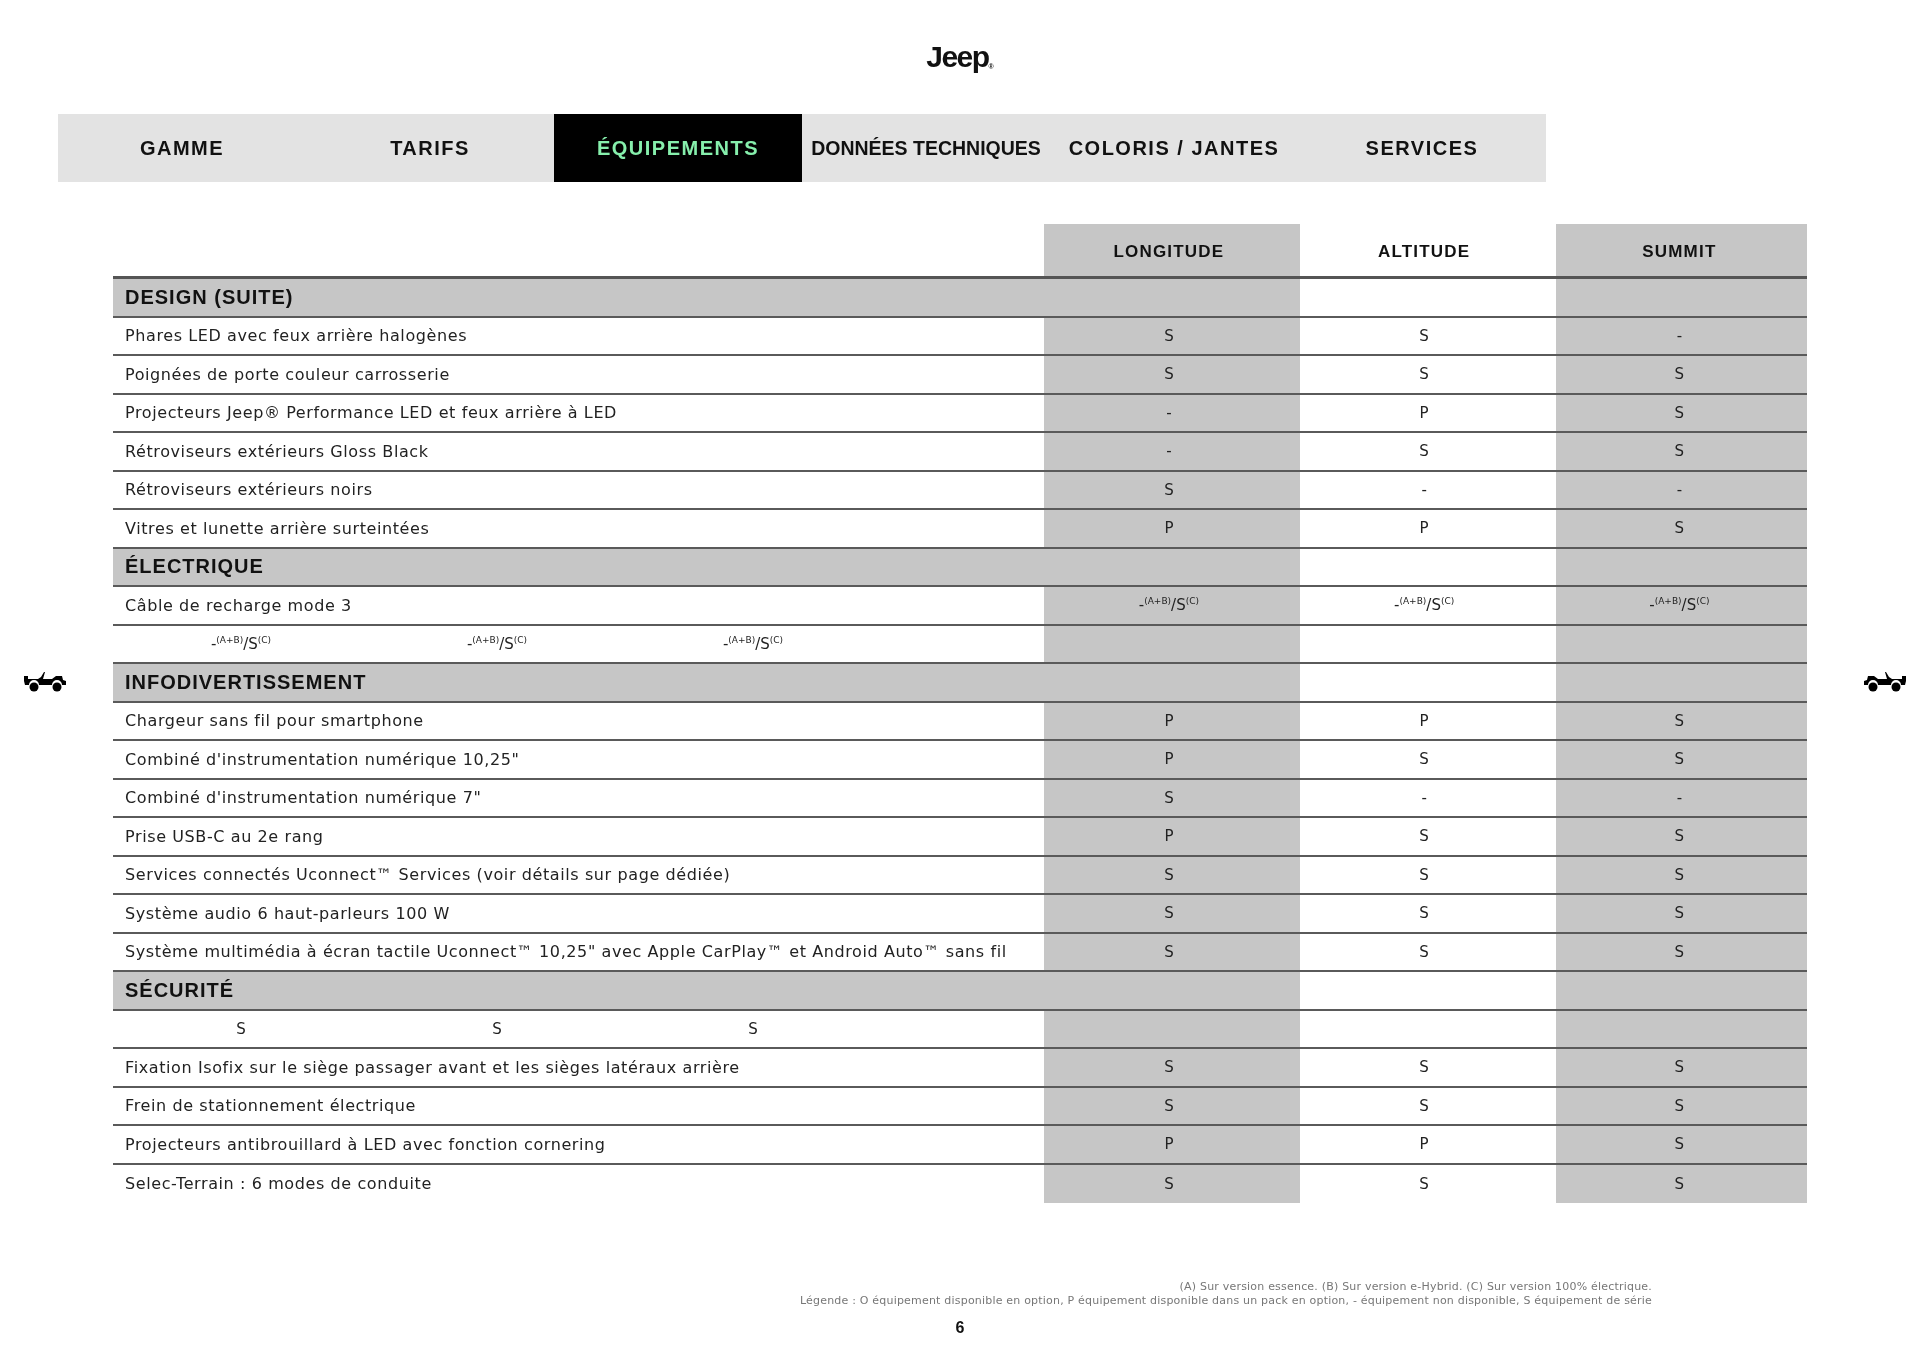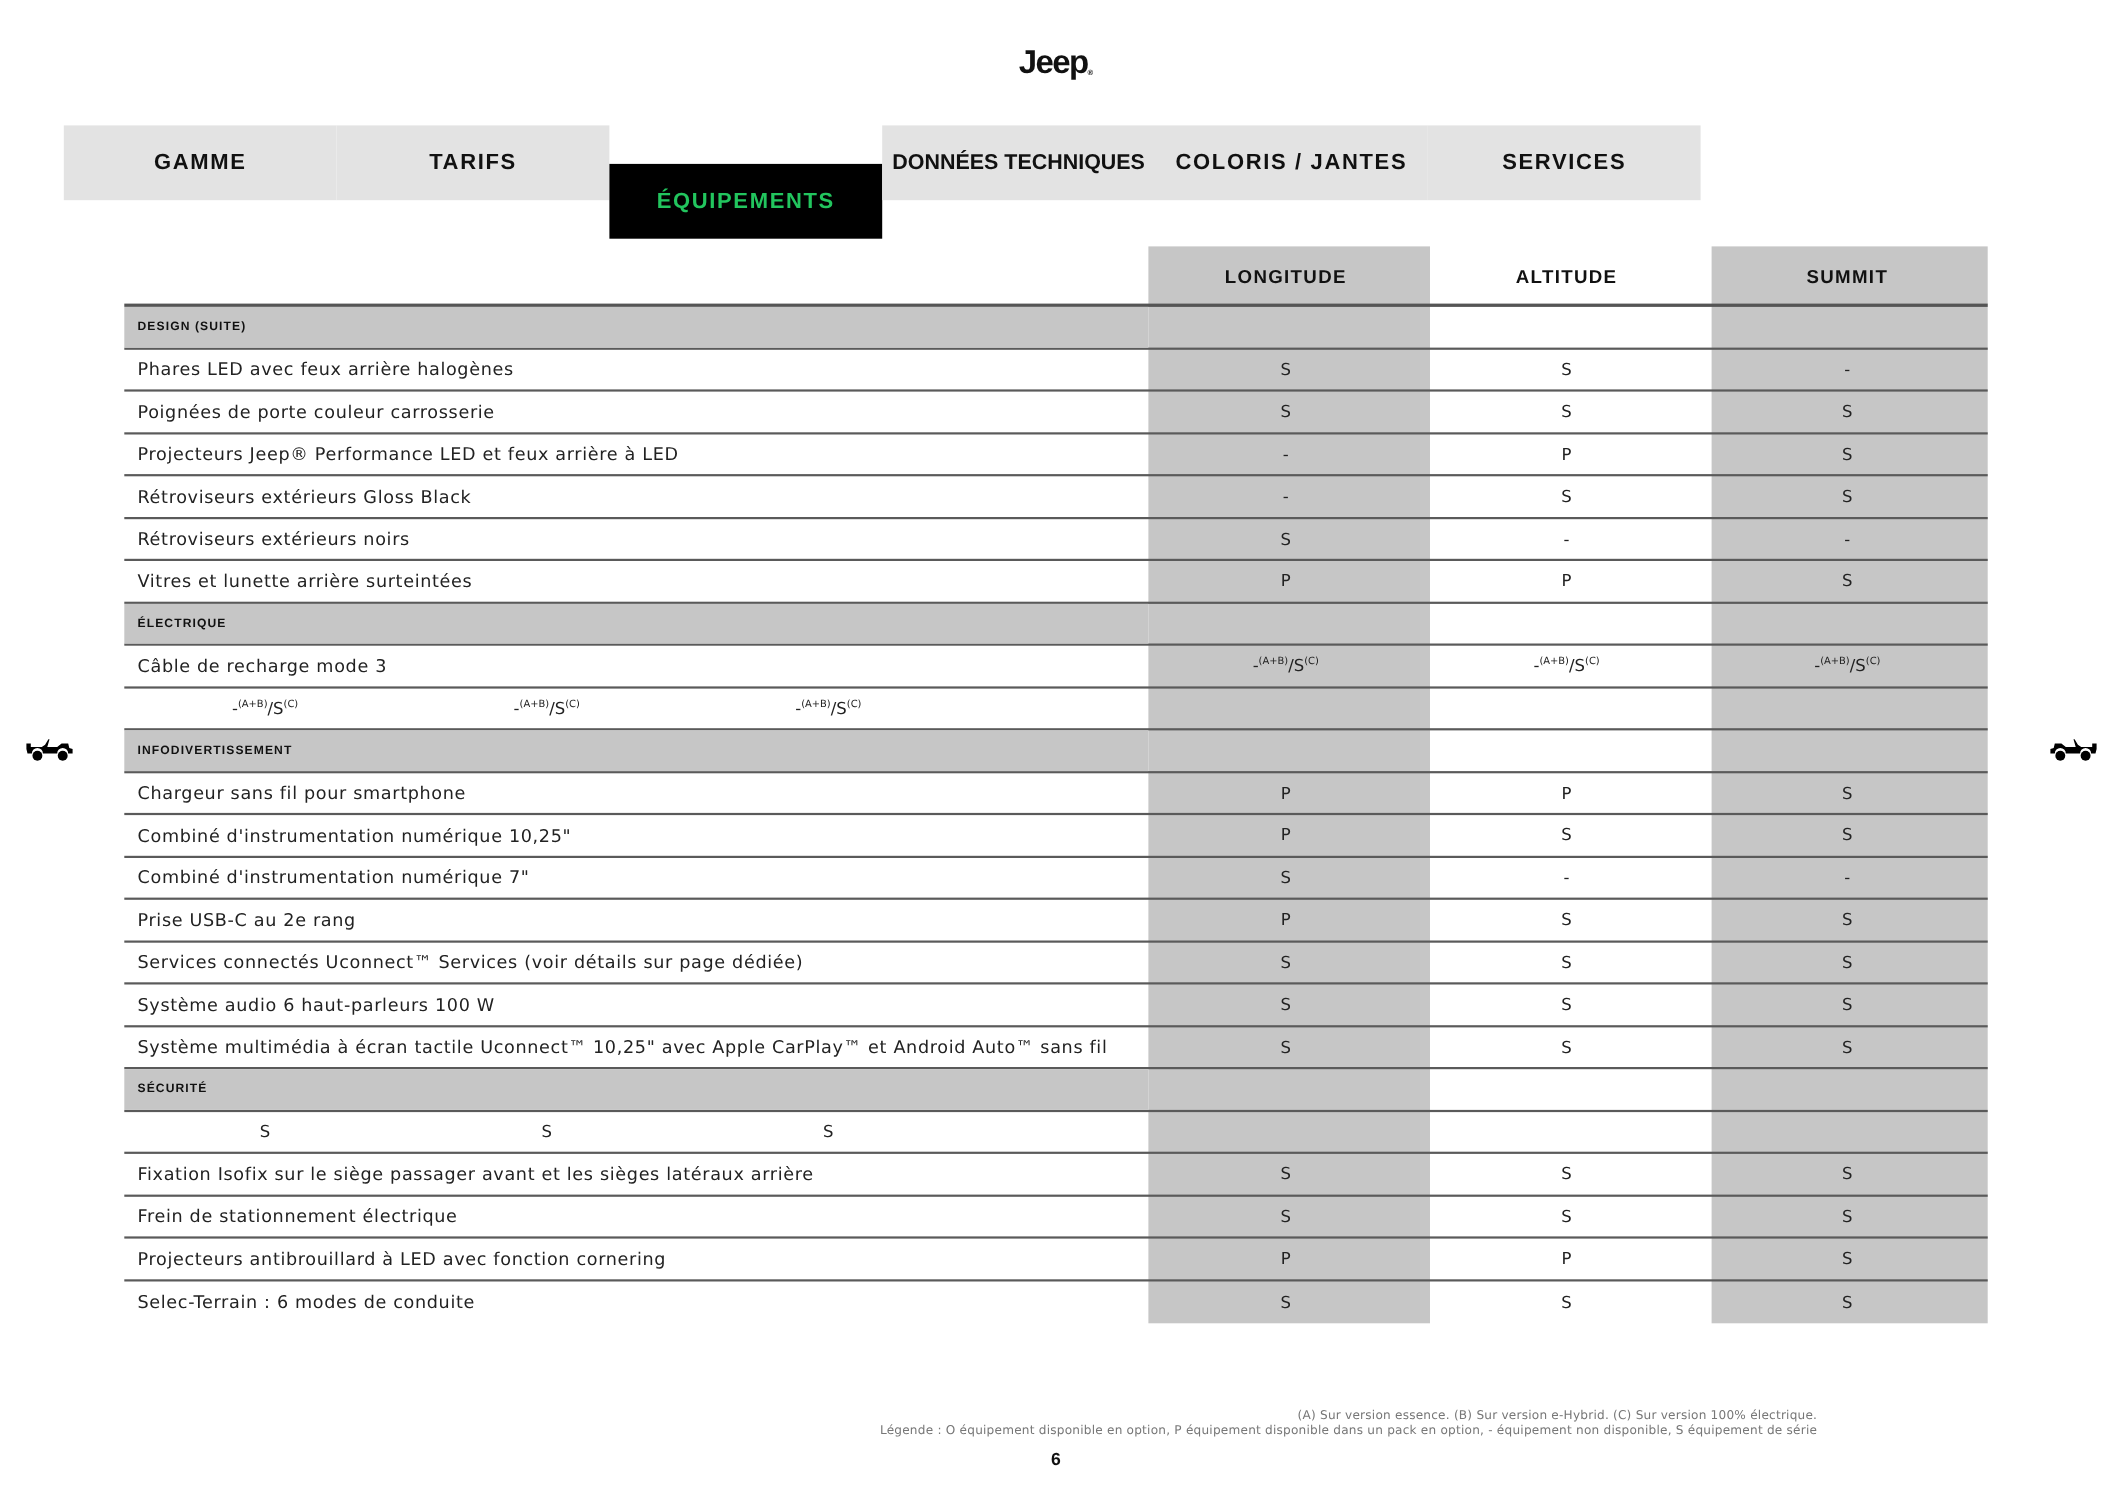--- a/index.html
+++ b/index.html
@@ -7,33 +7,33 @@
          font-family: "DejaVu Sans", sans-serif; color: #1a1a1a; }
   .logo { position: absolute; top: 40px; left: 0; width: 1920px; text-align: center;
           font-family: "Liberation Sans", sans-serif; font-weight: bold; font-size: 30px;
           letter-spacing: -1.5px; color: #111; }
   .logo sup { font-size: 7px; letter-spacing: 0; vertical-align: -2px; }
   .tabs { position: absolute; top: 114px; left: 58px; display: flex; gap: 0; }
   .tab { width: 248px; height: 68px; background: #e3e3e3; display: flex; align-items: center;
          justify-content: center; font-family: "Liberation Sans", sans-serif; font-weight: bold;
          font-size: 20px; letter-spacing: 1.5px; color: #111; cursor: pointer; box-sizing: border-box; }
   .tab.narrow { letter-spacing: 0; font-size: 19.5px; }
-  .tab.active { background: #000; color: #22c55e; margin-top: 35px; }
+  .tab.active { background: #000; color: #86efac; }
   .colbg { position: absolute; top: 224px; width: 256px; height: 979px; background: #c6c6c6; }
   .table { position: absolute; top: 224px; left: 113px; width: 1694px; }
   .hdr { height: 55px; display: flex; border-bottom: 3px solid #555; box-sizing: border-box; position: relative; }
   .hdr .feat { width: 931px; }
   .hdr .col { width: 256px; display: flex; align-items: center; justify-content: center;
               font-family: "Liberation Sans", sans-serif; font-weight: bold; font-size: 17px;
               letter-spacing: 1.2px; color: #111; padding-top: 3px; }
   .row { height: 38.5px; display: flex; align-items: center; box-sizing: border-box;
          border-bottom: 2px solid #5a5a5a; position: relative; }
   .row.last { border-bottom: none; }
   .row.section .feat { background: #c6c6c6; height: 100%; display: flex; align-items: center;
-                       font-family: "Liberation Sans", sans-serif; font-weight: bold; font-size: 11px;
+                       font-family: "Liberation Sans", sans-serif; font-weight: bold; font-size: 20px;
                        letter-spacing: 1px; color: #111; }
   .feat { width: 931px; padding-left: 12px; box-sizing: border-box; font-size: 16px; color: #222;
           letter-spacing: 0.6px; }
   .cell { width: 256px; text-align: center; font-size: 15px; color: #222; }
   .cell sup { font-size: 9px; }
   .jeep-icon { position: absolute; top: 668px; width: 46px; height: 26px; }
   .footer { position: absolute; top: 1280px; left: 0; width: 1652px; text-align: right;
             font-size: 11px; color: #777; line-height: 14px; letter-spacing: 0.2px; }
   .pagenum { position: absolute; top: 1319px; left: 0; width: 1920px; text-align: center;
              font-family: "Liberation Sans", sans-serif; font-weight: bold; font-size: 16px; color: #111; }

